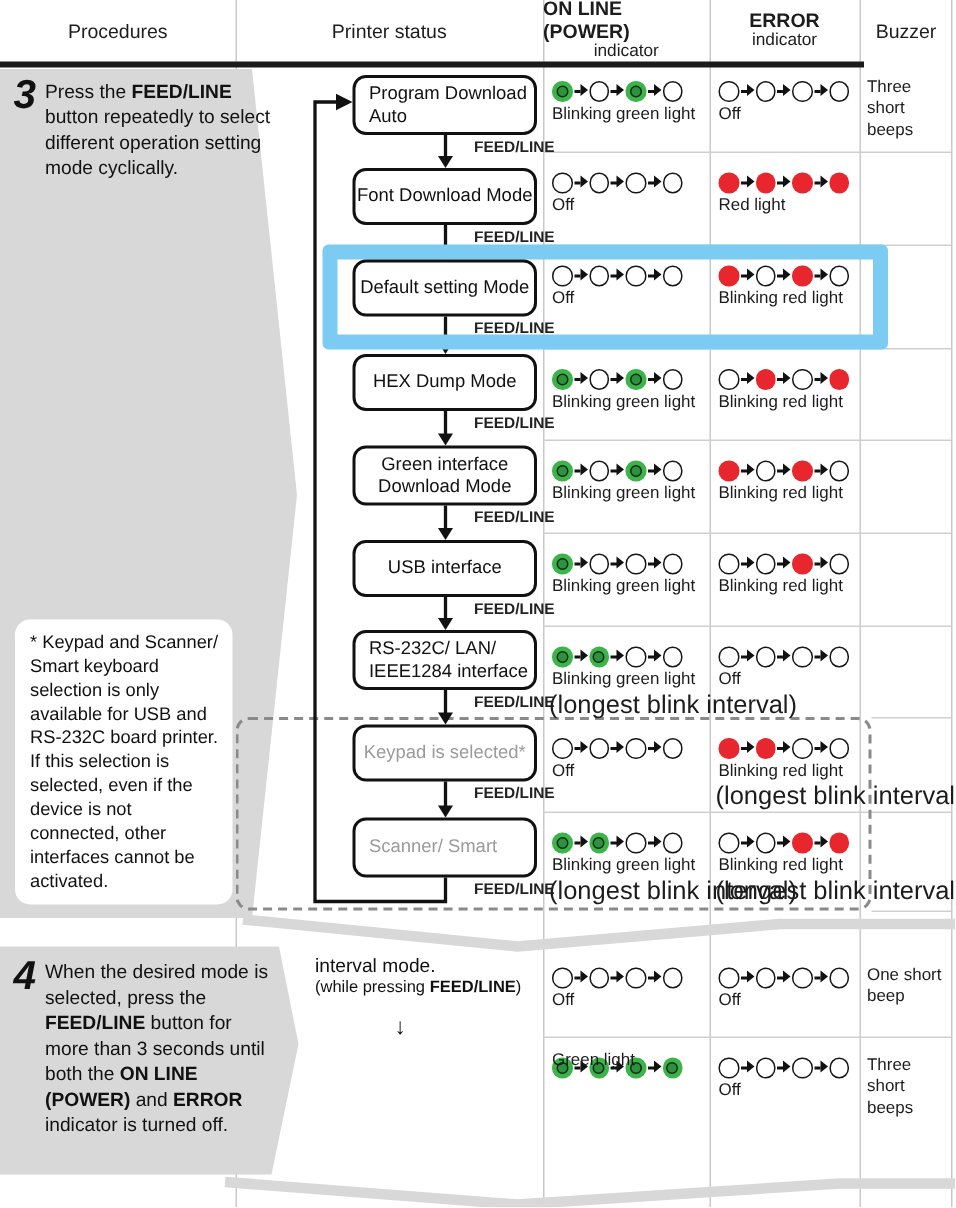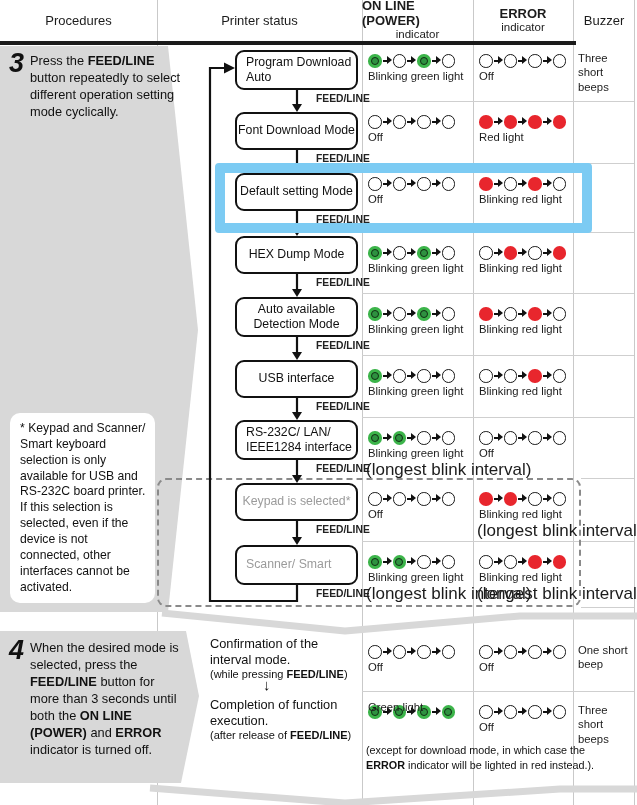--- a/index.html
+++ b/index.html
@@ -134,34 +134,25 @@
         <line x1="297" y1="460" x2="297" y2="477" stroke="#111" stroke-width="2.2"></line>
         <polygon points="297,483 292,475 302,475" fill="#111"></polygon>
         <line x1="297" y1="521" x2="297" y2="539" stroke="#111" stroke-width="2.2"></line>
         <polygon points="297,545 292,537 302,537" fill="#111"></polygon>
       </g>
   </svg>
 
   <div id="highlight-frame"></div>
 
   <div id="confirm-block">
-    <div><span>Confirmation of the</span></div>
     <div><span>interval mode.</span></div>
     <div class="status-sub"><span>(while pressing </span><b>FEED/LINE</b><span>)</span></div>
   </div>
   <div id="status-arrow">↓</div>
-  <div id="completion-block">
-    <div><span>Completion of function</span></div>
-    <div><span>execution.</span></div>
-    <div class="status-sub"><span>(after release of </span><b>FEED/LINE</b><span>)</span></div>
-  </div>
-
-  <div id="footnote">
-    <span>(except for download mode, in which case the </span><b>ERROR</b><span> indicator will be lighted in red instead.).</span>
-  </div>
+
 
   <div id="generated">
       <div class="mode-box left" style="top: 50px; height: 40px;">
         <span>Program Download</span>
         <span>Auto</span>
       </div>
       <div class="feed-label" style="top: 93px;">FEED/LINE</div>
       <div class="led-row" style="left: 368px; top: 54px;">
         <span class="led g"></span>
         <span class="arr"></span>
@@ -249,22 +240,22 @@
         <span class="led o"></span>
         <span class="arr"></span>
         <span class="led r"></span>
         <span class="arr"></span>
         <span class="led o"></span>
         <span class="arr"></span>
         <span class="led r"></span>
       </div>
       <div class="ind-label" style="left: 479px; top: 262px;">Blinking red light</div>
       <div class="mode-box center" style="top: 297px; height: 40px;">
-        <span>Auto available</span>
-        <span>Detection Mode</span>
+        <span>Green interface</span>
+        <span>Download Mode</span>
       </div>
       <div class="feed-label" style="top: 340px;">FEED/LINE</div>
       <div class="led-row" style="left: 368px; top: 307px;">
         <span class="led g"></span>
         <span class="arr"></span>
         <span class="led o"></span>
         <span class="arr"></span>
         <span class="led g"></span>
         <span class="arr"></span>
         <span class="led o"></span>

